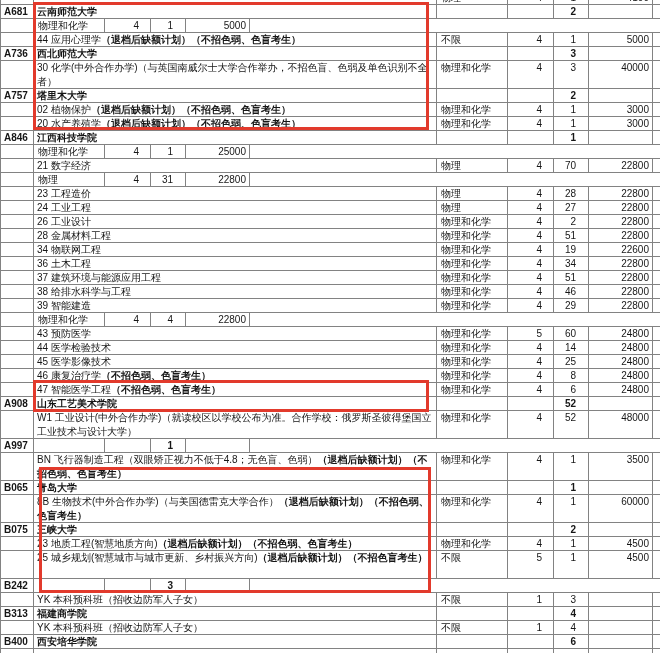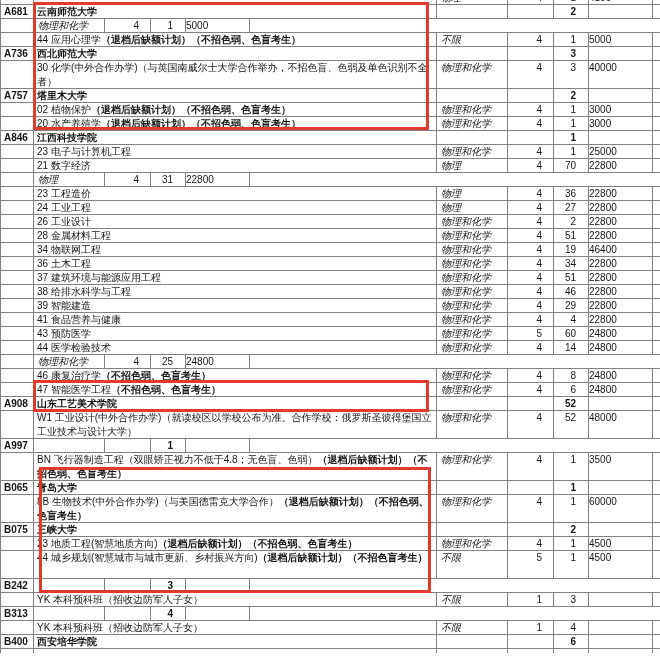--- a/index.html
+++ b/index.html
@@ -10,24 +10,24 @@
   .row.h1{height:14px;}
   .row.h2{height:28px;}
   .row.pt{height:5px;}
   .row.pb{height:4px;border-bottom:none;}
   .cell{box-sizing:border-box;border-right:1px solid #828282;overflow:hidden;
         line-height:13.5px;white-space:normal;}
   .pt .cell{height:5px;}
   .pt .clip{display:block;margin-top:-9px;}
   .c-code{width:33px;padding-left:3px;font-weight:bold;}
   .c-name{width:403px;padding:0 3px;}
-  .c-subj{width:71px;padding-left:4px;font-style:italic;}
+  .c-subj{width:71px;padding-left:4px;}
   .c-years{width:46px;text-align:right;padding-right:11px;}
   .c-count{width:35px;text-align:right;padding-right:12px;}
-  .c-fee{width:64px;text-align:left;padding-right:3px;}
+  .c-fee{width:64px;text-align:right;padding-right:3px;}
   .c-stub{width:8px;border-right:none;}
   .college .c-name{font-weight:bold;}
   .college .c-count{font-weight:bold;}
   .bd{font-weight:bold;}
   .red-box{position:absolute;box-sizing:border-box;border:3px solid #e23a2c;pointer-events:none;}
 </style>
 </head>
 <body>
 
 <div class="page">
@@ -126,21 +126,20 @@
         <div class="cell c-code">A846</div>
         <div class="cell c-name">江西科技学院</div>
         <div class="cell c-subj"></div>
         <div class="cell c-years"></div>
         <div class="cell c-count">1</div>
         <div class="cell c-fee"></div>
         <div class="cell c-stub"></div>
       </div>
       <div class="row h1 major">
         <div class="cell c-code"></div>
-        <div class="cell c-name"><span>23 电子与计算机工程</span></div>
         <div class="cell c-subj">物理和化学</div>
         <div class="cell c-years">4</div>
         <div class="cell c-count">1</div>
         <div class="cell c-fee">25000</div>
         <div class="cell c-stub"></div>
       </div>
       <div class="row h1 major">
         <div class="cell c-code"></div>
         <div class="cell c-name"><span>21 数字经济</span></div>
         <div class="cell c-subj">物理</div>
@@ -155,21 +154,21 @@
         <div class="cell c-years">4</div>
         <div class="cell c-count">31</div>
         <div class="cell c-fee">22800</div>
         <div class="cell c-stub"></div>
       </div>
       <div class="row h1 major">
         <div class="cell c-code"></div>
         <div class="cell c-name"><span>23 工程造价</span></div>
         <div class="cell c-subj">物理</div>
         <div class="cell c-years">4</div>
-        <div class="cell c-count">36</div>
+        <div class="cell c-count">28</div>
         <div class="cell c-fee">22800</div>
         <div class="cell c-stub"></div>
       </div>
       <div class="row h1 major">
         <div class="cell c-code"></div>
         <div class="cell c-name"><span>24 工业工程</span></div>
         <div class="cell c-subj">物理</div>
         <div class="cell c-years">4</div>
         <div class="cell c-count">27</div>
         <div class="cell c-fee">22800</div>
@@ -192,21 +191,21 @@
         <div class="cell c-count">51</div>
         <div class="cell c-fee">22800</div>
         <div class="cell c-stub"></div>
       </div>
       <div class="row h1 major">
         <div class="cell c-code"></div>
         <div class="cell c-name"><span>34 物联网工程</span></div>
         <div class="cell c-subj">物理和化学</div>
         <div class="cell c-years">4</div>
         <div class="cell c-count">19</div>
-        <div class="cell c-fee">46400</div>
+        <div class="cell c-fee">22600</div>
         <div class="cell c-stub"></div>
       </div>
       <div class="row h1 major">
         <div class="cell c-code"></div>
         <div class="cell c-name"><span>36 土木工程</span></div>
         <div class="cell c-subj">物理和化学</div>
         <div class="cell c-years">4</div>
         <div class="cell c-count">34</div>
         <div class="cell c-fee">22800</div>
         <div class="cell c-stub"></div>
@@ -233,21 +232,20 @@
         <div class="cell c-code"></div>
         <div class="cell c-name"><span>39 智能建造</span></div>
         <div class="cell c-subj">物理和化学</div>
         <div class="cell c-years">4</div>
         <div class="cell c-count">29</div>
         <div class="cell c-fee">22800</div>
         <div class="cell c-stub"></div>
       </div>
       <div class="row h1 major">
         <div class="cell c-code"></div>
-        <div class="cell c-name"><span>41 食品营养与健康</span></div>
         <div class="cell c-subj">物理和化学</div>
         <div class="cell c-years">4</div>
         <div class="cell c-count">4</div>
         <div class="cell c-fee">22800</div>
         <div class="cell c-stub"></div>
       </div>
       <div class="row h1 major">
         <div class="cell c-code"></div>
         <div class="cell c-name"><span>43 预防医学</span></div>
         <div class="cell c-subj">物理和化学</div>
@@ -260,20 +258,21 @@
         <div class="cell c-code"></div>
         <div class="cell c-name"><span>44 医学检验技术</span></div>
         <div class="cell c-subj">物理和化学</div>
         <div class="cell c-years">4</div>
         <div class="cell c-count">14</div>
         <div class="cell c-fee">24800</div>
         <div class="cell c-stub"></div>
       </div>
       <div class="row h1 major">
         <div class="cell c-code"></div>
+        <div class="cell c-name"><span>45 医学影像技术</span></div>
         <div class="cell c-subj">物理和化学</div>
         <div class="cell c-years">4</div>
         <div class="cell c-count">25</div>
         <div class="cell c-fee">24800</div>
         <div class="cell c-stub"></div>
       </div>
       <div class="row h1 major">
         <div class="cell c-code"></div>
         <div class="cell c-name"><span>46 康复治疗学</span><span class="bd">（不招色弱、色盲考生）</span></div>
         <div class="cell c-subj">物理和化学</div>
@@ -357,21 +356,21 @@
         <div class="cell c-code"></div>
         <div class="cell c-name"><span>23 地质工程(智慧地质方向)</span><span class="bd">（退档后缺额计划）（不招色弱、色盲考生）</span></div>
         <div class="cell c-subj">物理和化学</div>
         <div class="cell c-years">4</div>
         <div class="cell c-count">1</div>
         <div class="cell c-fee">4500</div>
         <div class="cell c-stub"></div>
       </div>
       <div class="row h2 major">
         <div class="cell c-code"></div>
-        <div class="cell c-name"><span>44 城乡规划(智慧城市与城市更新、乡村振兴方向)</span><span class="bd">（退档后缺额计划）（不招色盲考生）</span></div>
+        <div class="cell c-name"><span>25 城乡规划(智慧城市与城市更新、乡村振兴方向)</span><span class="bd">（退档后缺额计划）（不招色盲考生）</span></div>
         <div class="cell c-subj">不限</div>
         <div class="cell c-years">5</div>
         <div class="cell c-count">1</div>
         <div class="cell c-fee">4500</div>
         <div class="cell c-stub"></div>
       </div>
       <div class="row h1 college">
         <div class="cell c-code">B242</div>
         <div class="cell c-subj"></div>
         <div class="cell c-years"></div>
@@ -383,20 +382,21 @@
         <div class="cell c-code"></div>
         <div class="cell c-name"><span>YK 本科预科班（招收边防军人子女）</span></div>
         <div class="cell c-subj">不限</div>
         <div class="cell c-years">1</div>
         <div class="cell c-count">3</div>
         <div class="cell c-fee"></div>
         <div class="cell c-stub"></div>
       </div>
       <div class="row h1 college">
         <div class="cell c-code">B313</div>
+        <div class="cell c-name">福建商学院</div>
         <div class="cell c-subj"></div>
         <div class="cell c-years"></div>
         <div class="cell c-count">4</div>
         <div class="cell c-fee"></div>
         <div class="cell c-stub"></div>
       </div>
       <div class="row h1 major">
         <div class="cell c-code"></div>
         <div class="cell c-name"><span>YK 本科预科班（招收边防军人子女）</span></div>
         <div class="cell c-subj">不限</div>

